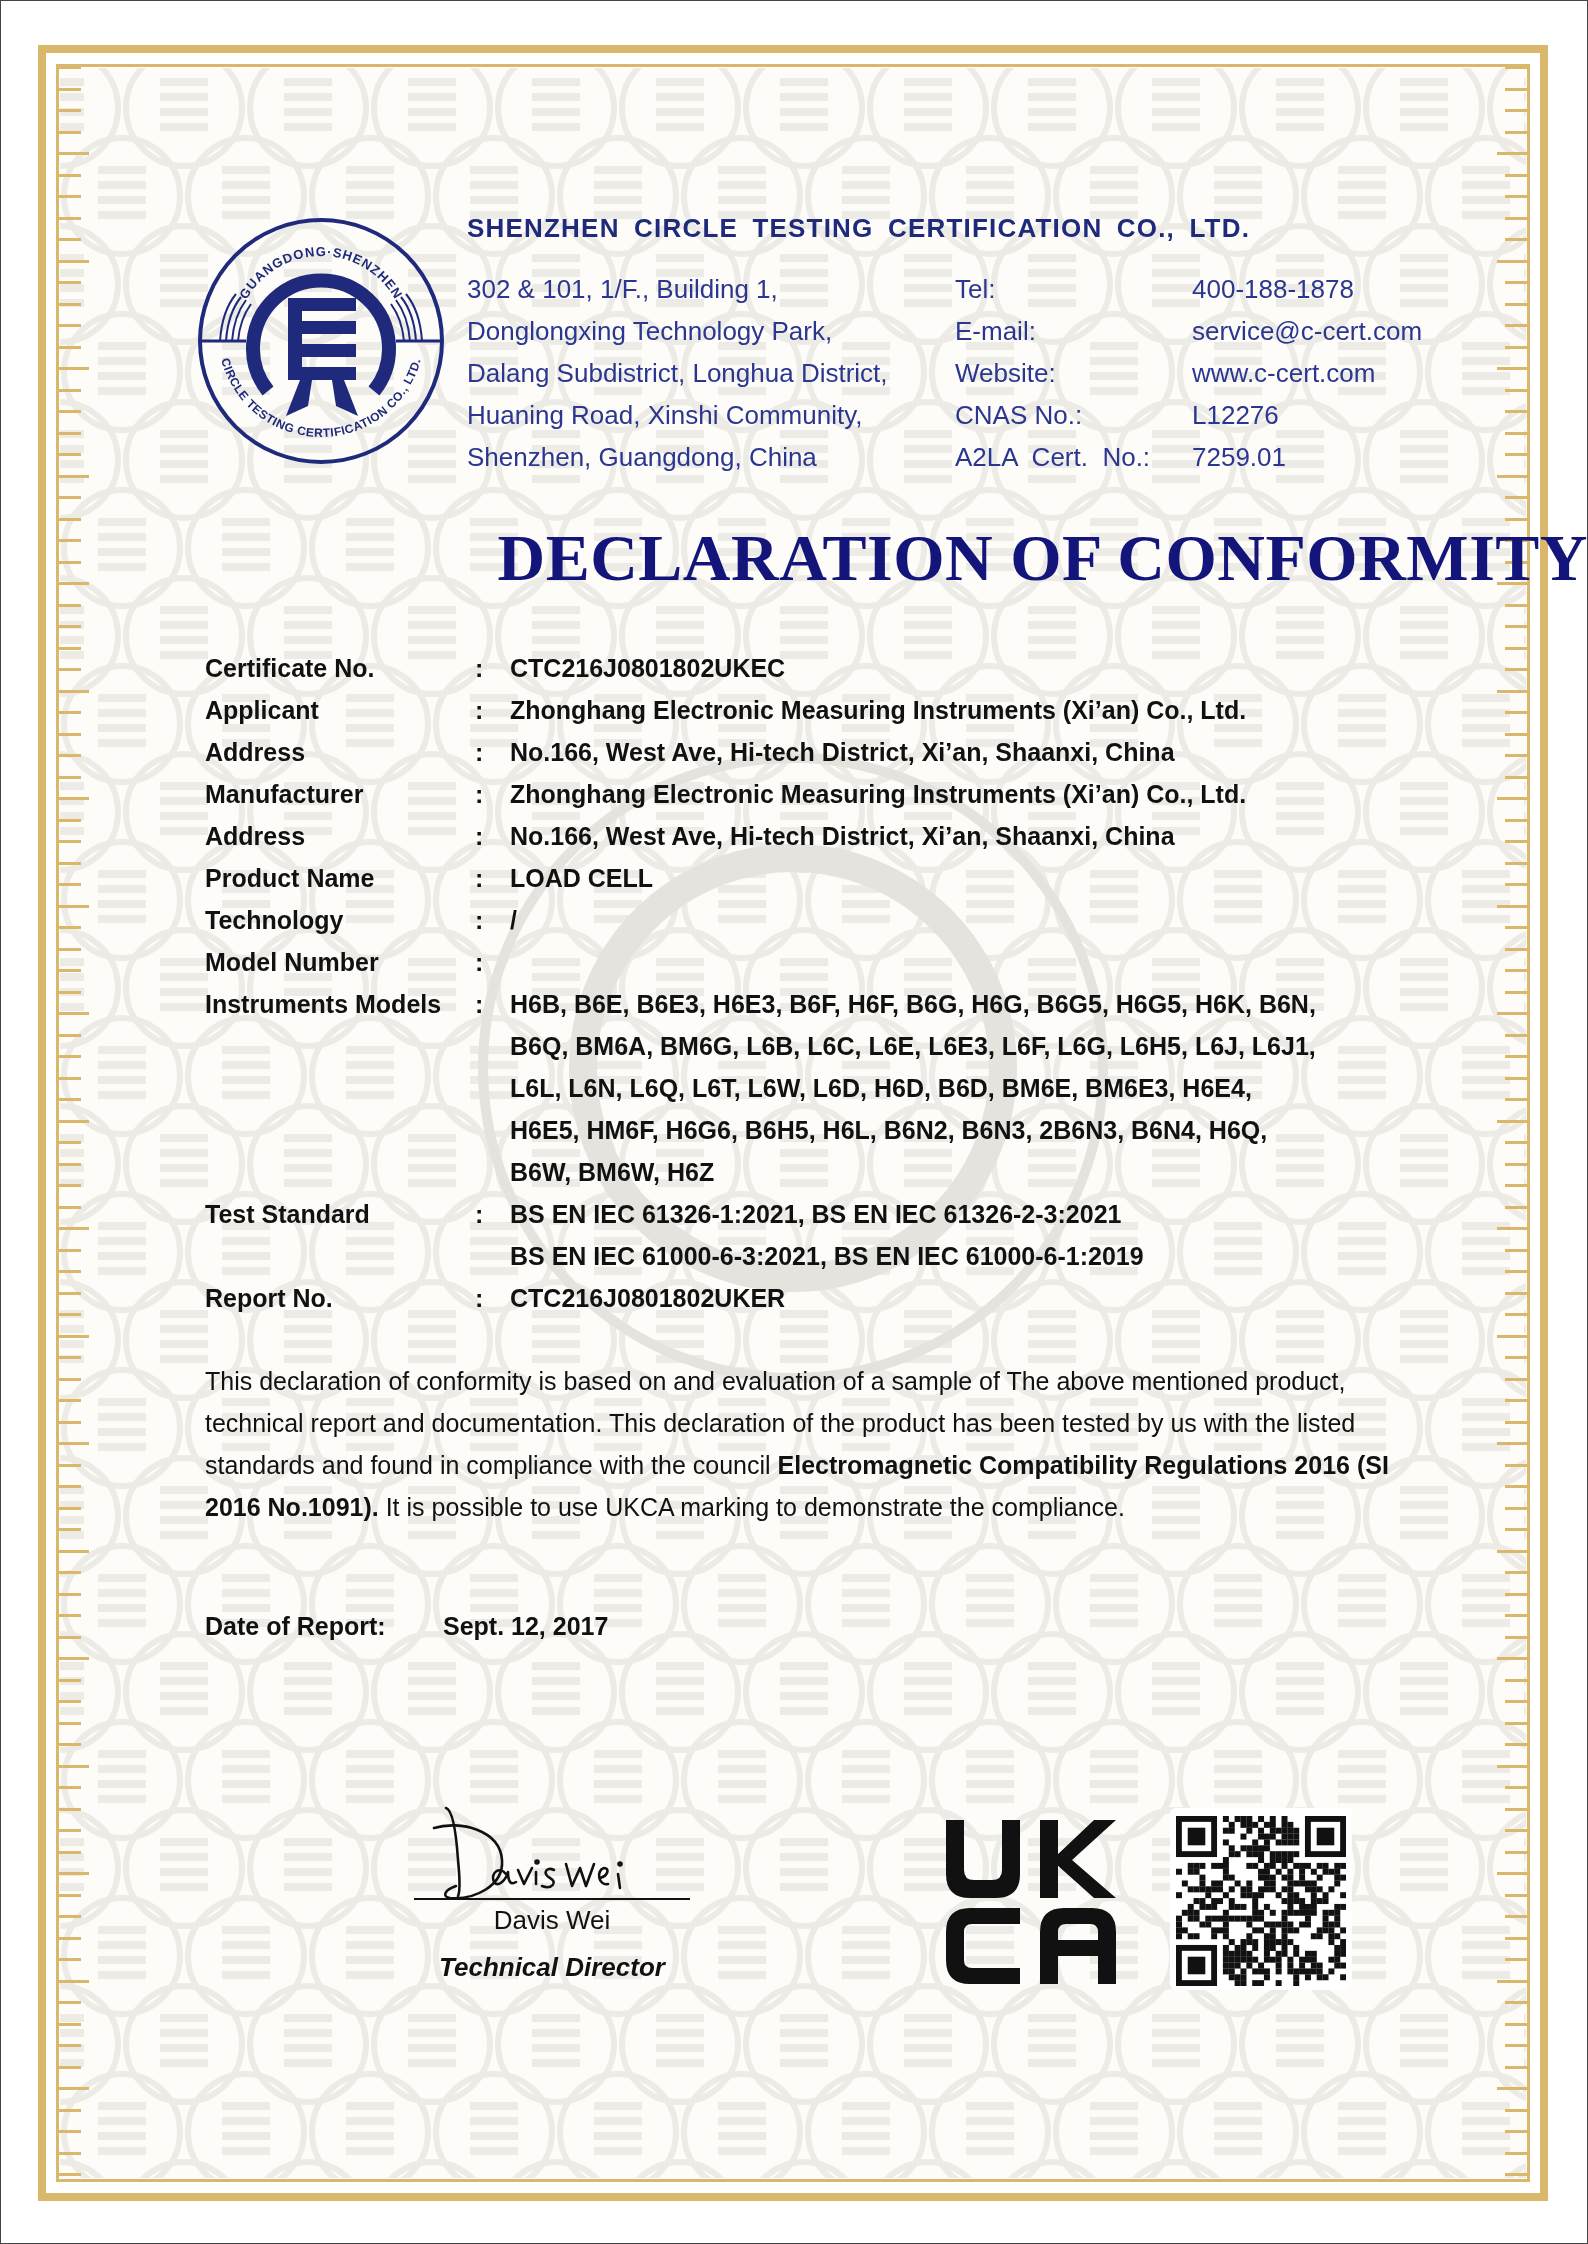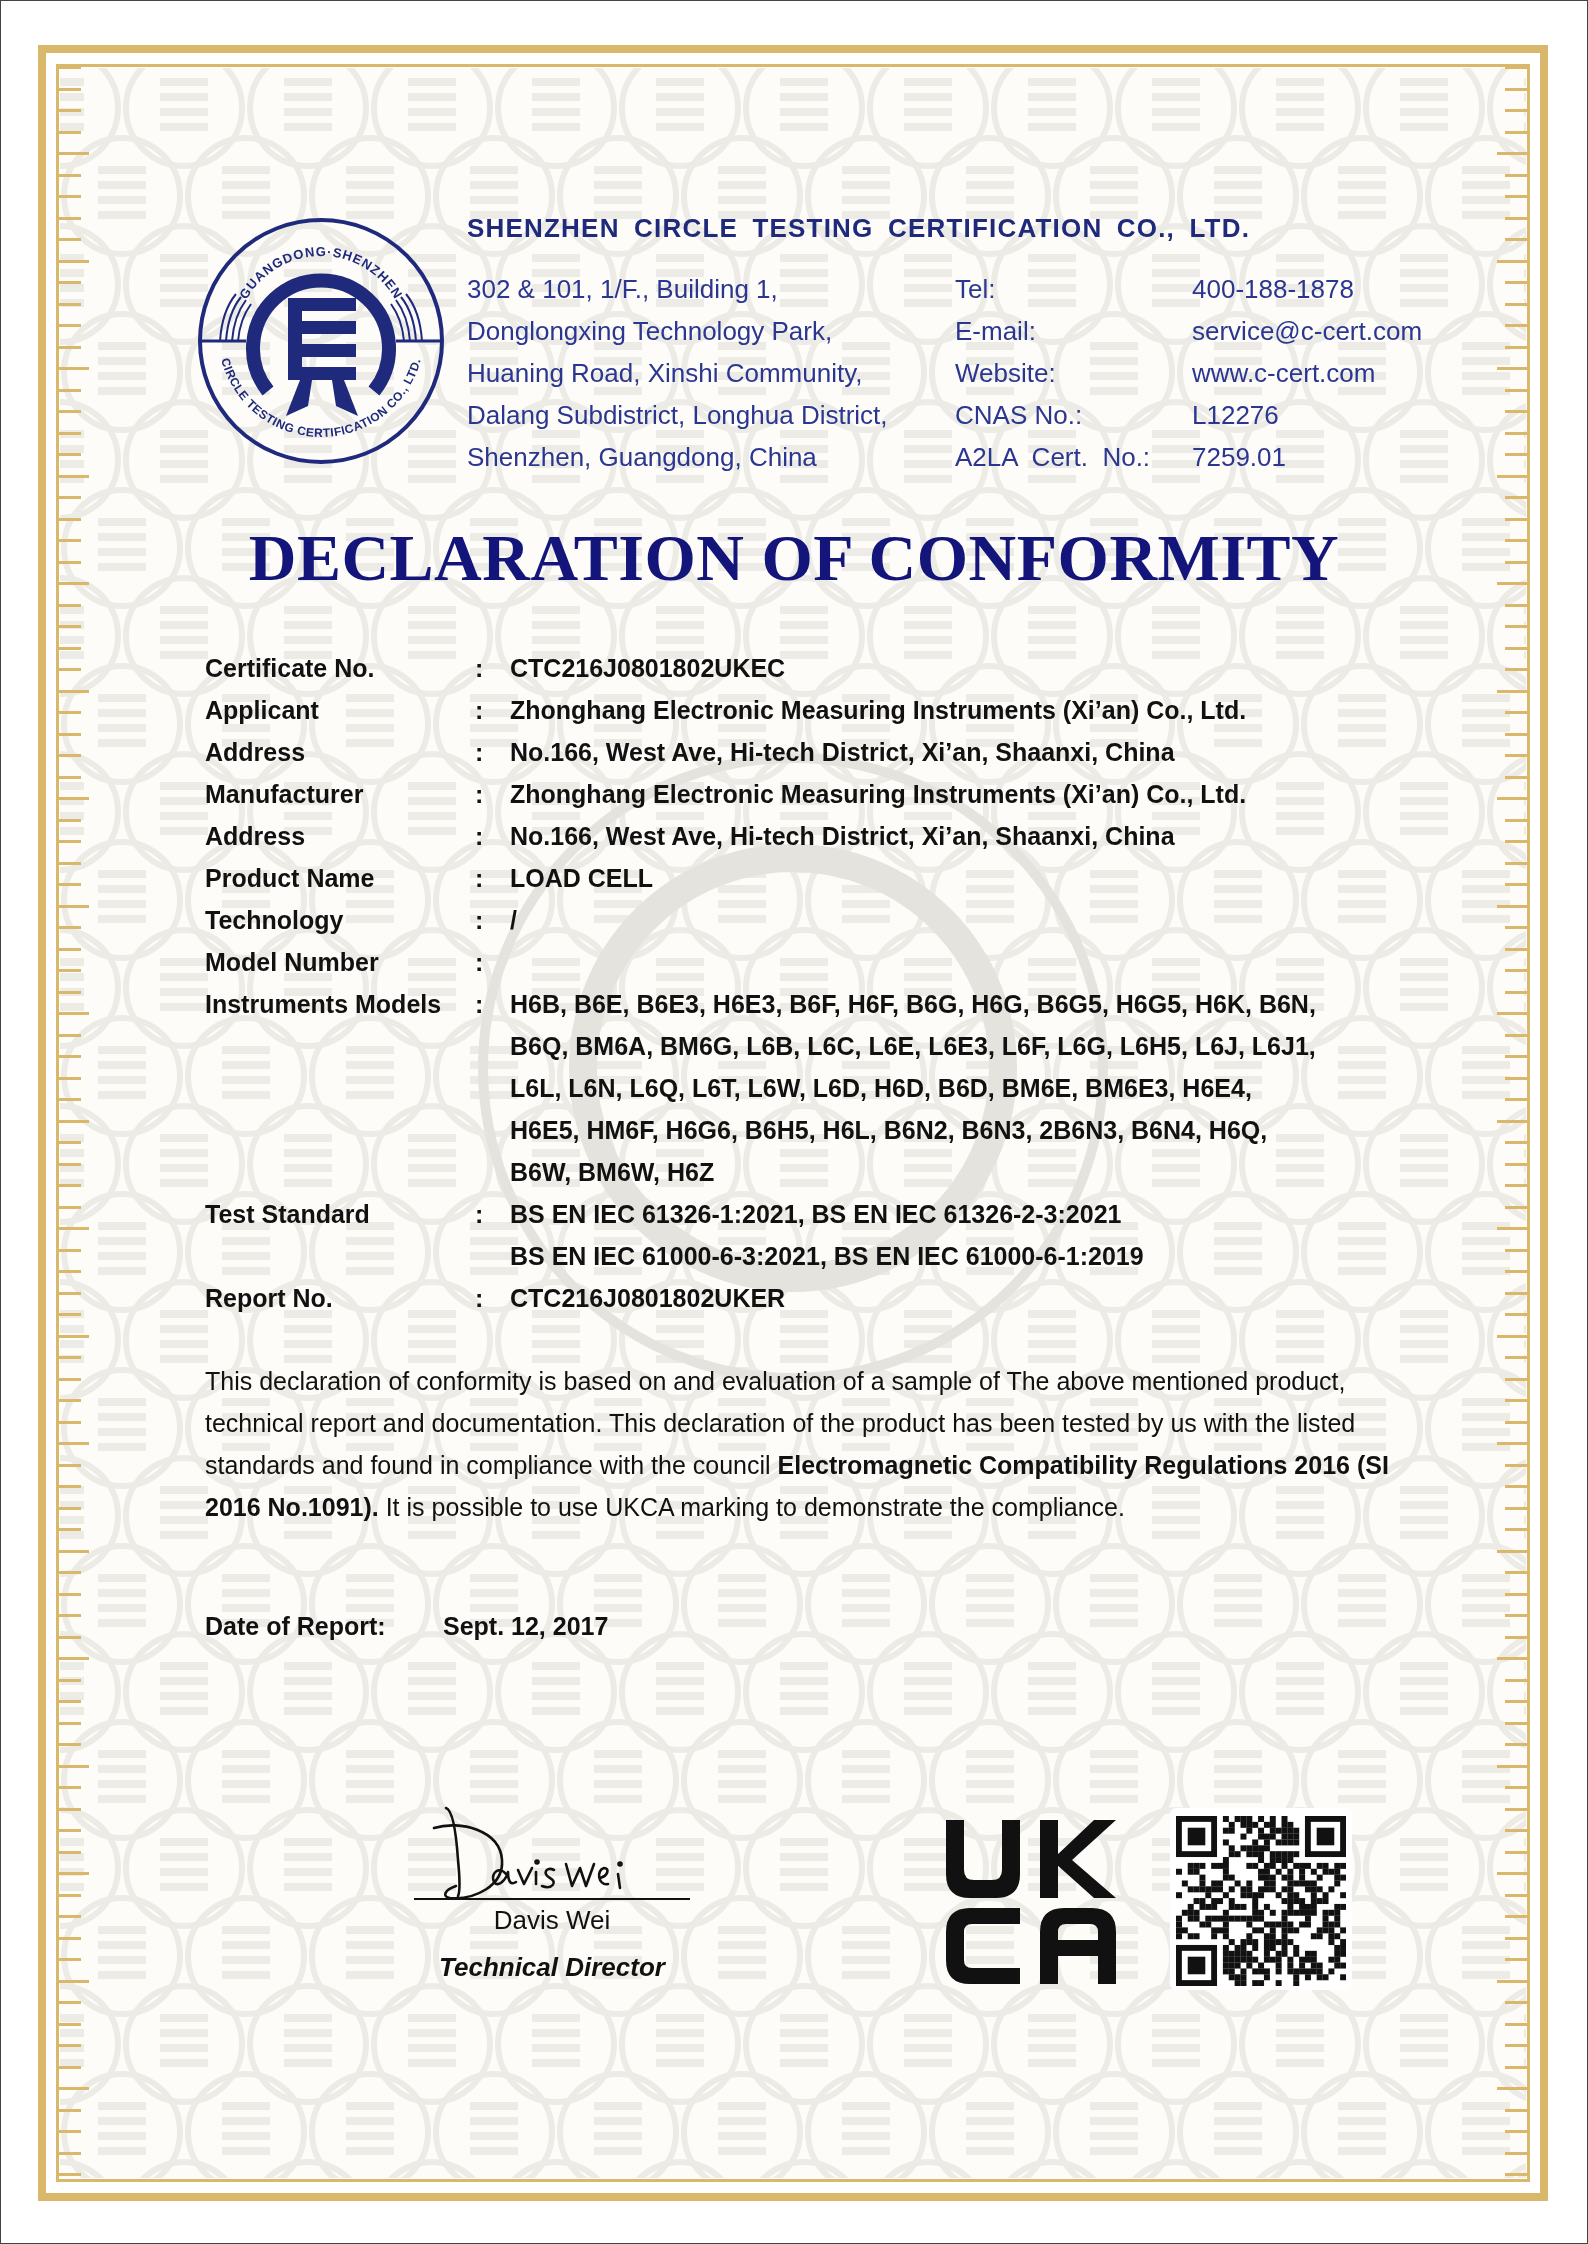--- a/index.html
+++ b/index.html
@@ -33,21 +33,21 @@
   .company-name {
     position: absolute; left: 467px; top: 213px; font-size: 26px; font-weight: bold;
     color: #1f2a7c; letter-spacing: 1.2px; word-spacing: 6px; white-space: nowrap;
   }
   .addr-col { position: absolute; left: 467px; top: 268px; }
   .contact-labels { position: absolute; left: 955px; top: 268px; }
   .contact-values { position: absolute; left: 1192px; top: 268px; }
   .hline { font-size: 26px; color: #2b3690; height: 42px; line-height: 42px; white-space: nowrap; }
 
   .title {
-    position: absolute; left: 0; width: 1588px; top: 520px; text-align: center;
+    position: absolute; left: 0; width: 1588px; top: 520px; text-align: right;
     font-family: "Liberation Serif", serif; font-weight: bold; font-size: 66px;
     color: #13157a; letter-spacing: 0.5px; transform: scaleY(1.0);
   }
 
   
   .fields { position: absolute; left: 205px; top: 647px; width: 1250px; }
   .frow { display: flex; font-size: 25px; font-weight: bold; color: #111; line-height: 42px; }
   .flabel { width: 270px; flex: none; white-space: nowrap; }
   .fcolon { width: 35px; flex: none; }
   .fval { flex: 1; }
@@ -2075,22 +2075,22 @@
     <text font-family="Liberation Sans, sans-serif" font-weight="bold" font-size="12" fill="#1f2a7c" letter-spacing="0.5">
       <textPath href="#arcBot" startOffset="50%" text-anchor="middle">CIRCLE TESTING CERTIFICATION CO., LTD.</textPath>
     </text>
   </svg>
 
   <div class="company-name">SHENZHEN CIRCLE TESTING CERTIFICATION CO., LTD.</div>
 
   <div class="addr-col">
     <div class="hline">302 &amp; 101, 1/F., Building 1,</div>
     <div class="hline">Donglongxing Technology Park,</div>
+    <div class="hline">Dalang Subdistrict, Longhua District,</div>
     <div class="hline">Huaning Road, Xinshi Community,</div>
-    <div class="hline">Dalang Subdistrict, Longhua District,</div>
     <div class="hline">Shenzhen, Guangdong, China</div>
   </div>
 
   <div class="contact-labels">
     <div class="hline">Tel:</div>
     <div class="hline">E-mail:</div>
     <div class="hline">Website:</div>
     <div class="hline">CNAS No.:</div>
     <div class="hline" style="white-space:pre">A2LA  Cert.  No.:</div>
   </div>

